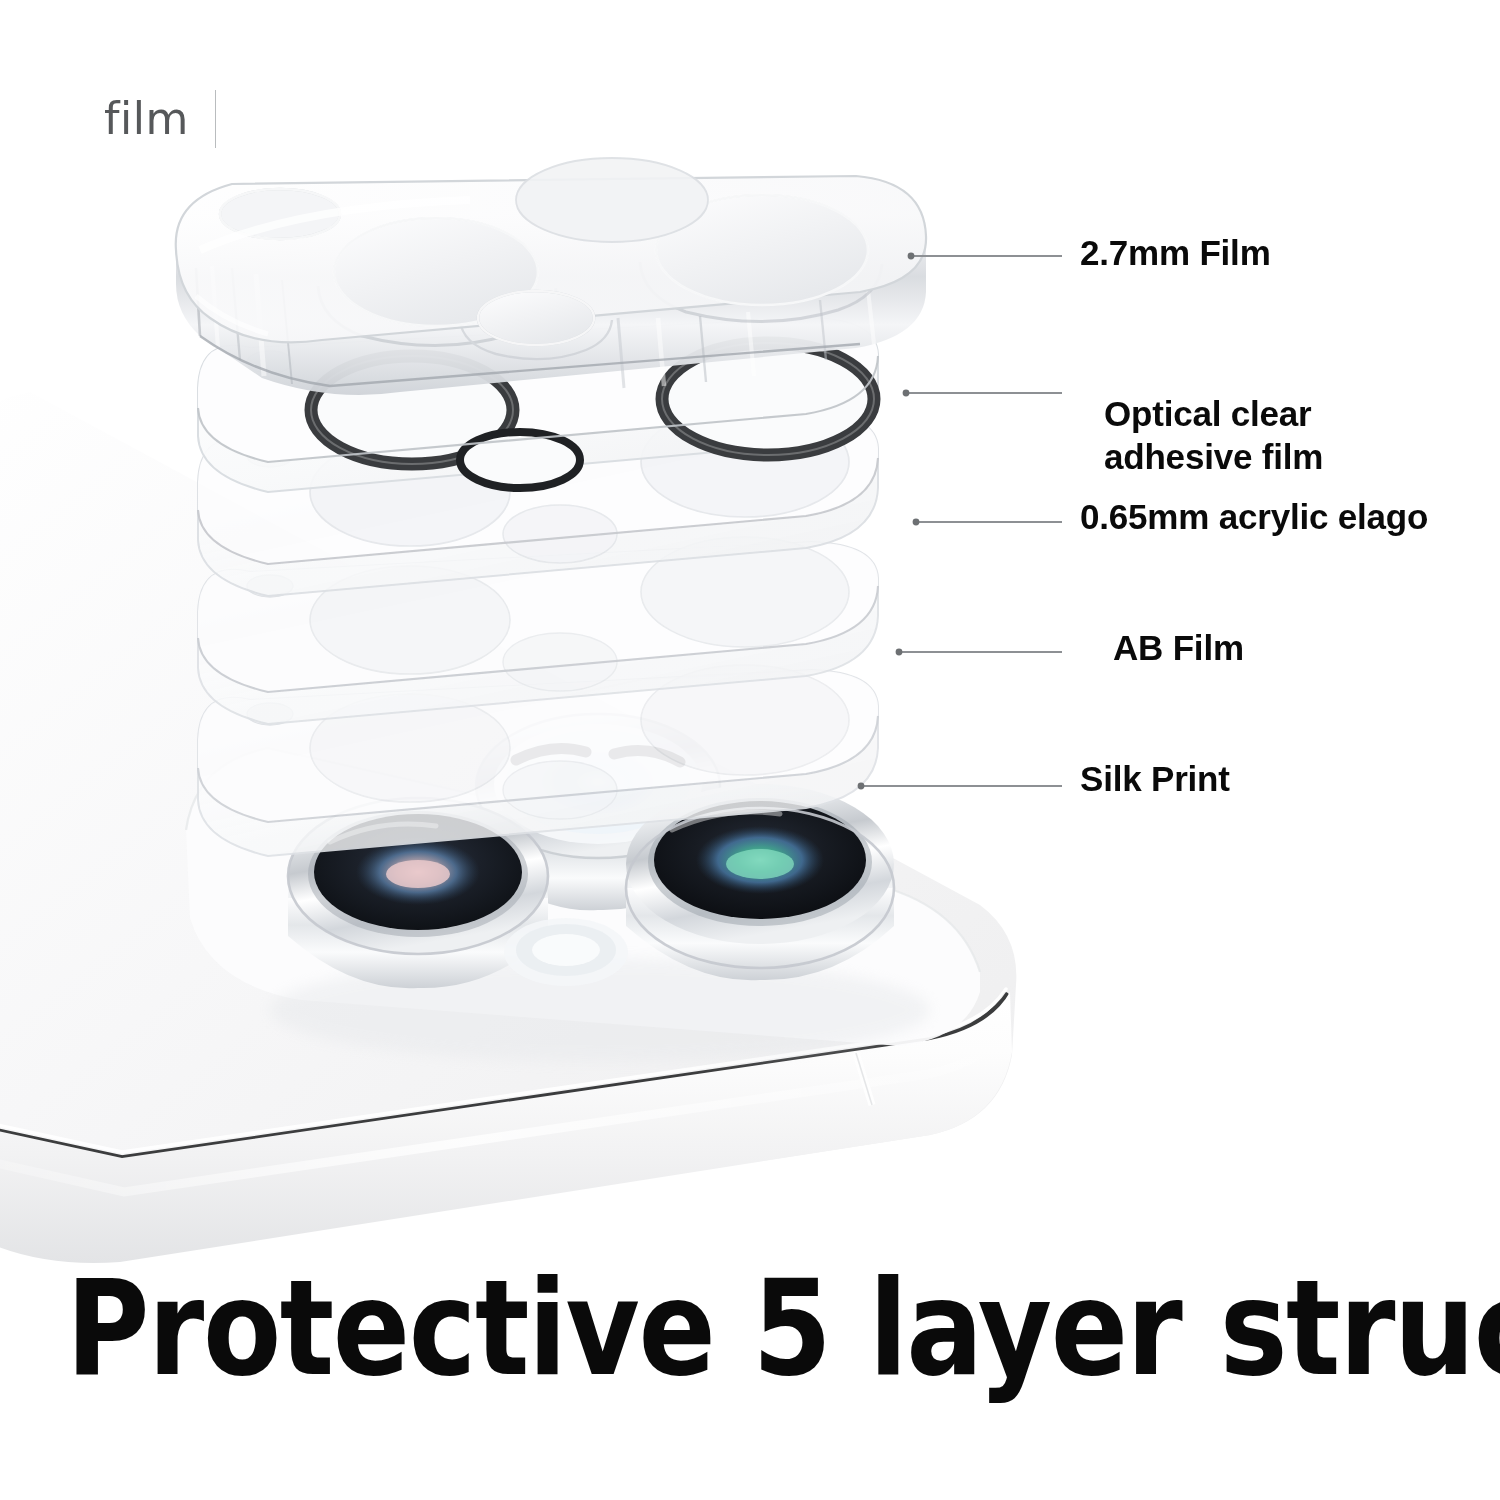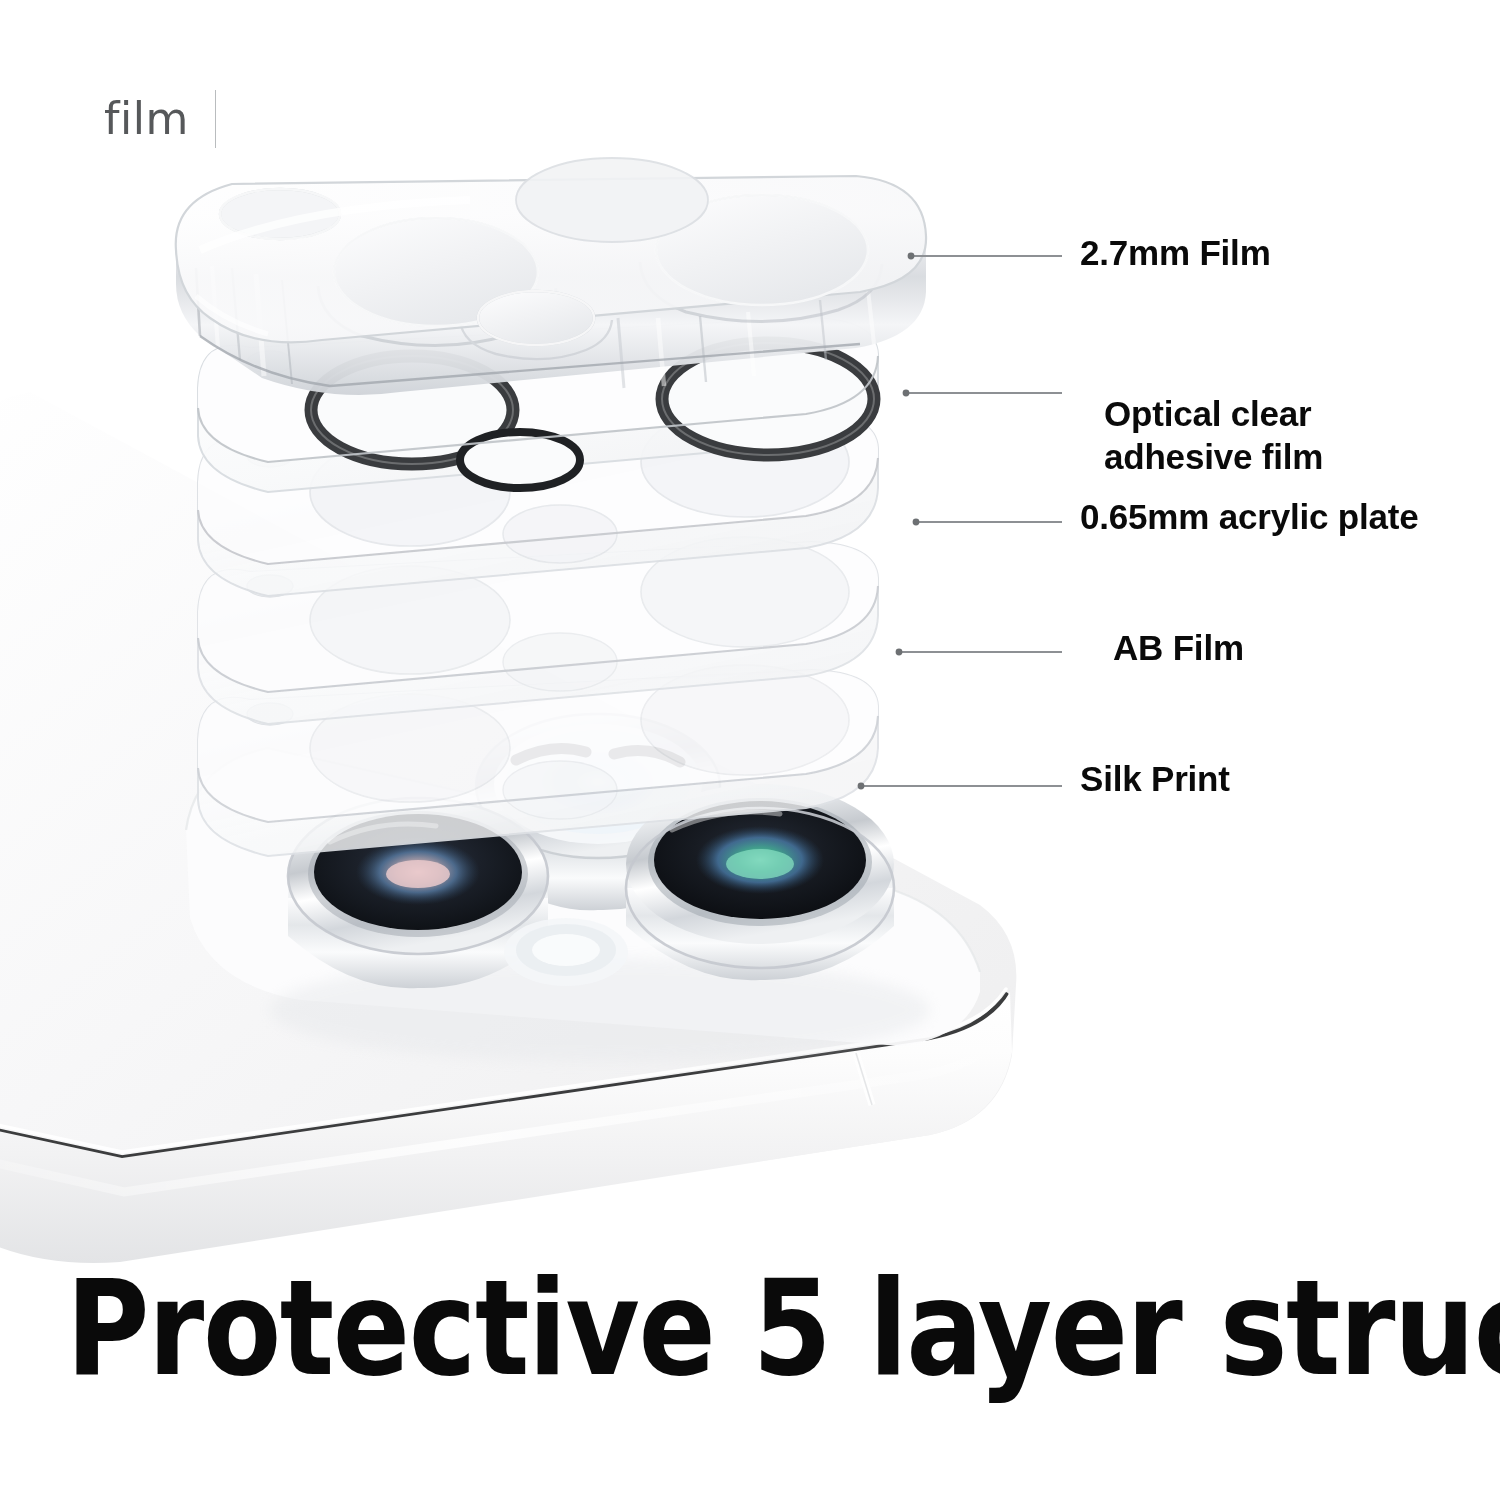--- a/index.html
+++ b/index.html
@@ -381,17 +381,17 @@
 </div>
 
 <div id="brand-header">
   <div id="brand-logo">film</div>
   <div id="brand-divider"></div>
 </div>
 
 <div class="callout" id="callout-0">2.7mm Film</div>
 <div class="callout" id="callout-1">Optical clear
 adhesive film</div>
-<div class="callout" id="callout-2">0.65mm acrylic plate</div>
+<div class="callout" id="callout-2">0.65mm acrylic elago</div>
 <div class="callout" id="callout-3">AB Film</div>
 <div class="callout" id="callout-4">Silk Print</div>
 
 <div id="headline">Protective 5 layer structure</div>
 
 </body></html>

